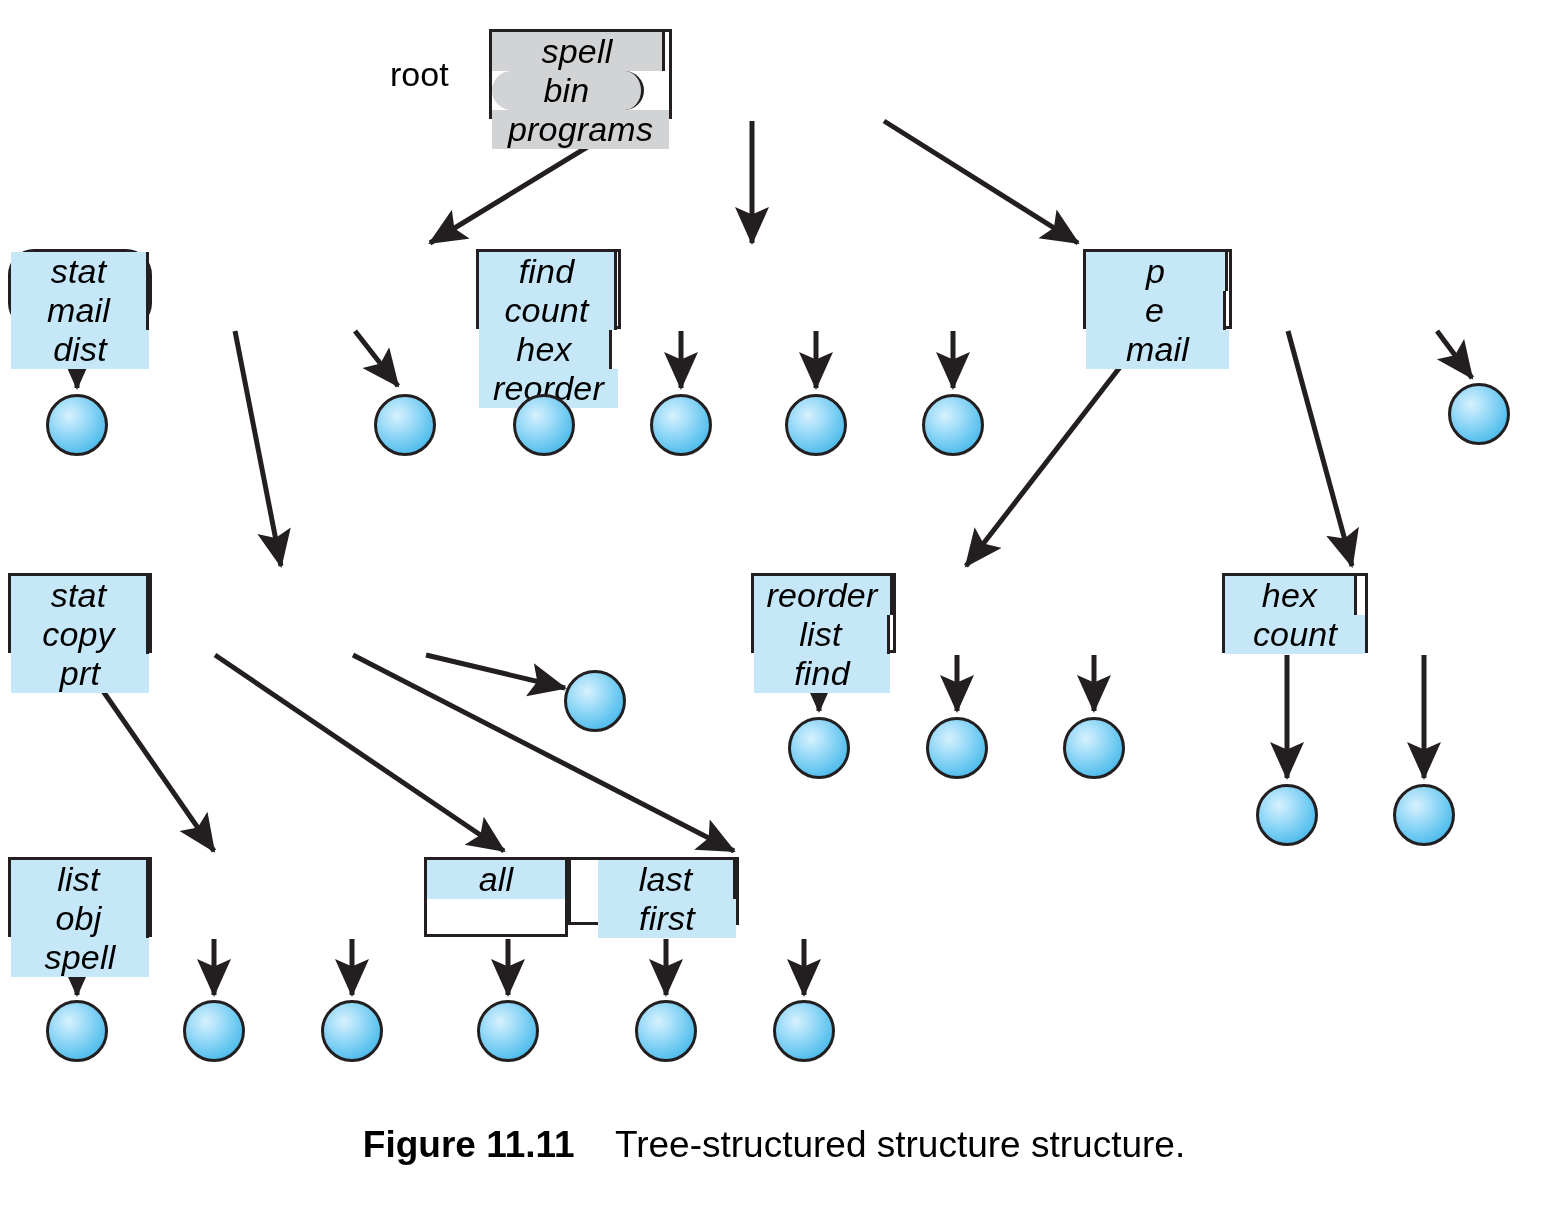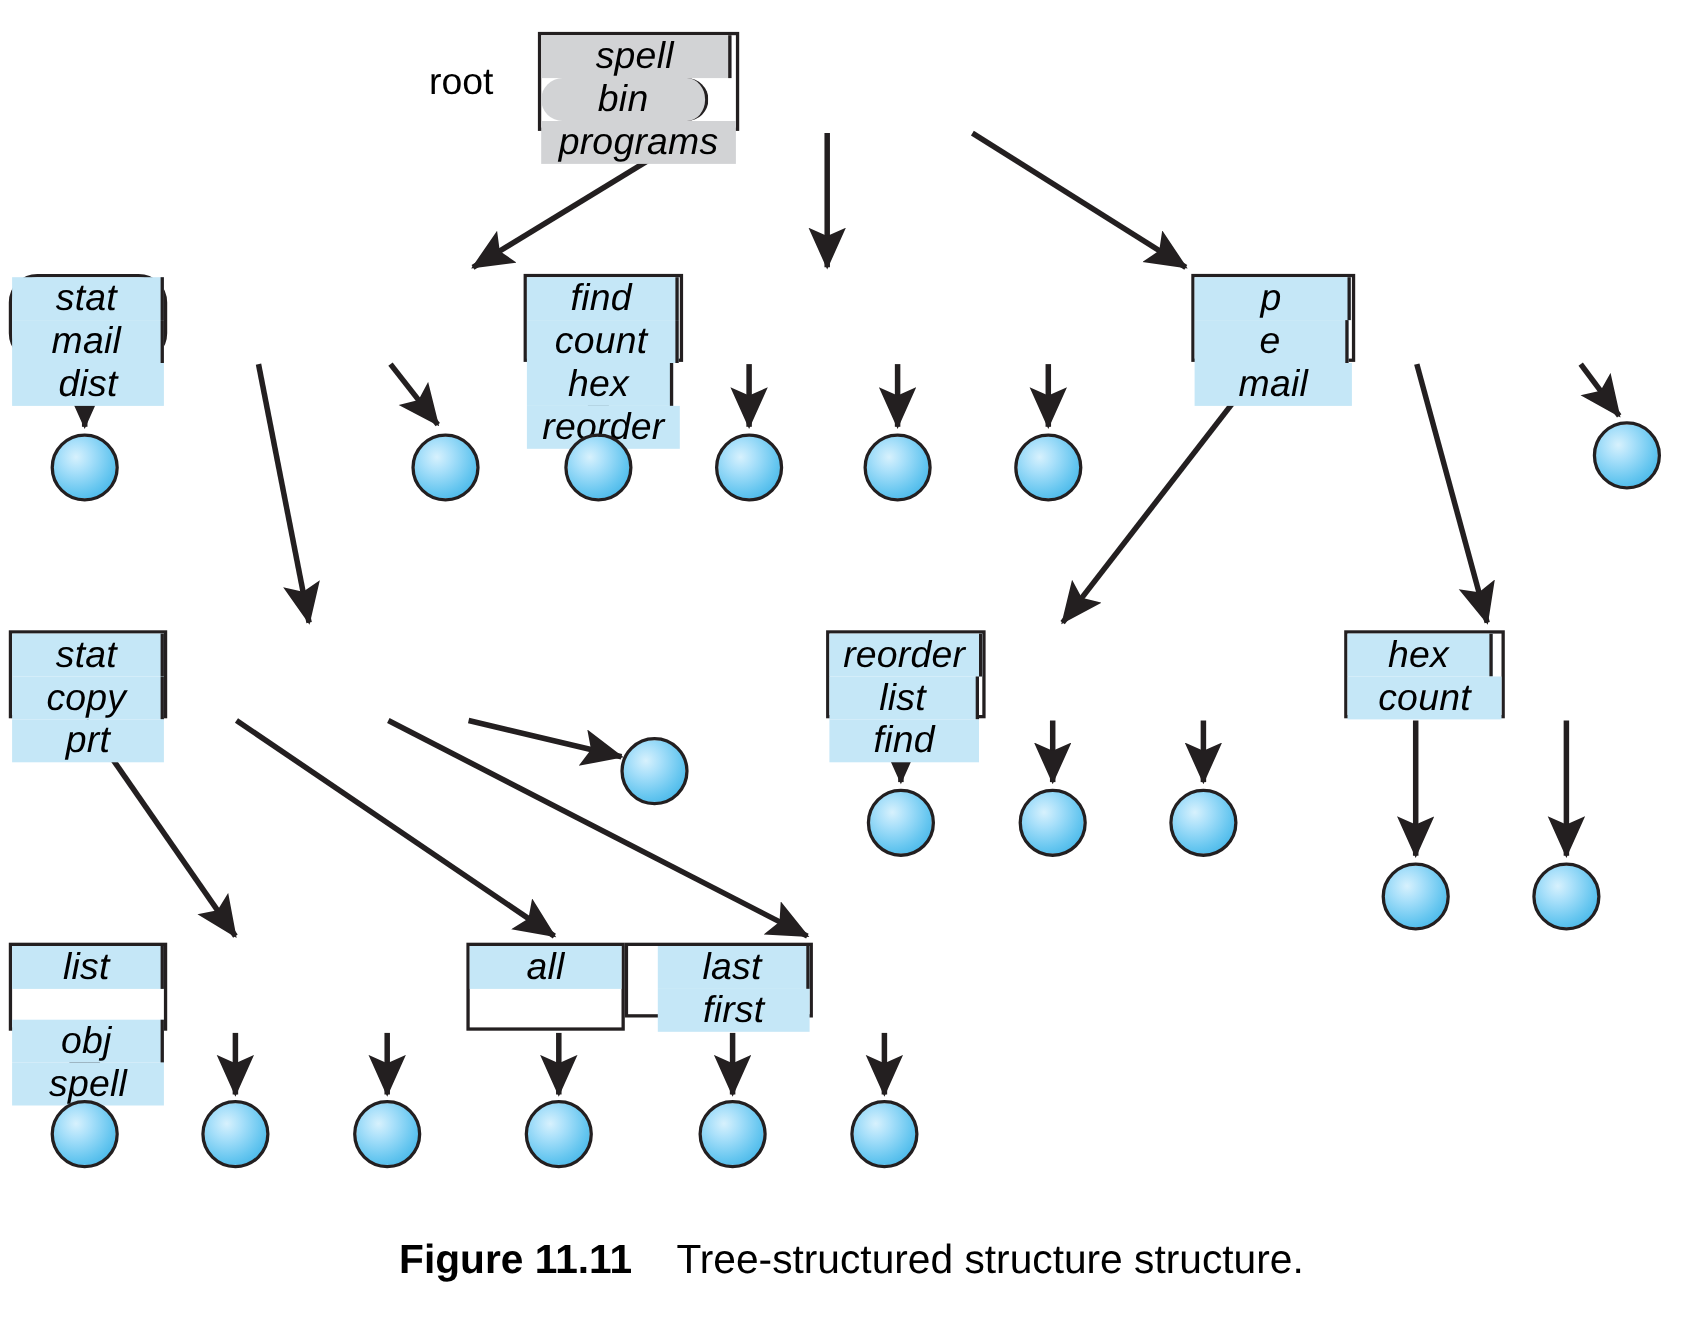--- a/index.html
+++ b/index.html
@@ -119,21 +119,21 @@
         <div class="cell" style="width: 139px;">reorder</div>
         <div class="cell" style="width: 136px;">list</div>
         <div class="cell" style="width: 136px;">find</div>
       </div>
       <div class="node-row" style="left: 1222px; top: 573px; height: 80px;">
         <div class="cell" style="width: 132px;">hex</div>
         <div class="cell" style="width: 140px;">count</div>
       </div>
       <div class="node-row" style="left: 8px; top: 857px; height: 80px;">
         <div class="cell" style="width: 138px;">list</div>
-        <div class="cell" style="width: 138px; margin-top: 28px;">obj</div>
+        <div class="cell" style="width: 138px;">obj</div>
         <div class="cell" style="width: 138px;">spell</div>
       </div>
       <div class="node-row" style="left: 424px; top: 857px; height: 80px;">
         <div class="cell" style="width: 138px;">all</div>
       </div>
       <div class="node-row" style="left: 568px; top: 857px; height: 68px; padding-left: 27px;">
         <div class="cell" style="width: 138px;">last</div>
         <div class="cell" style="width: 138px;">first</div>
       </div>
     </div>

